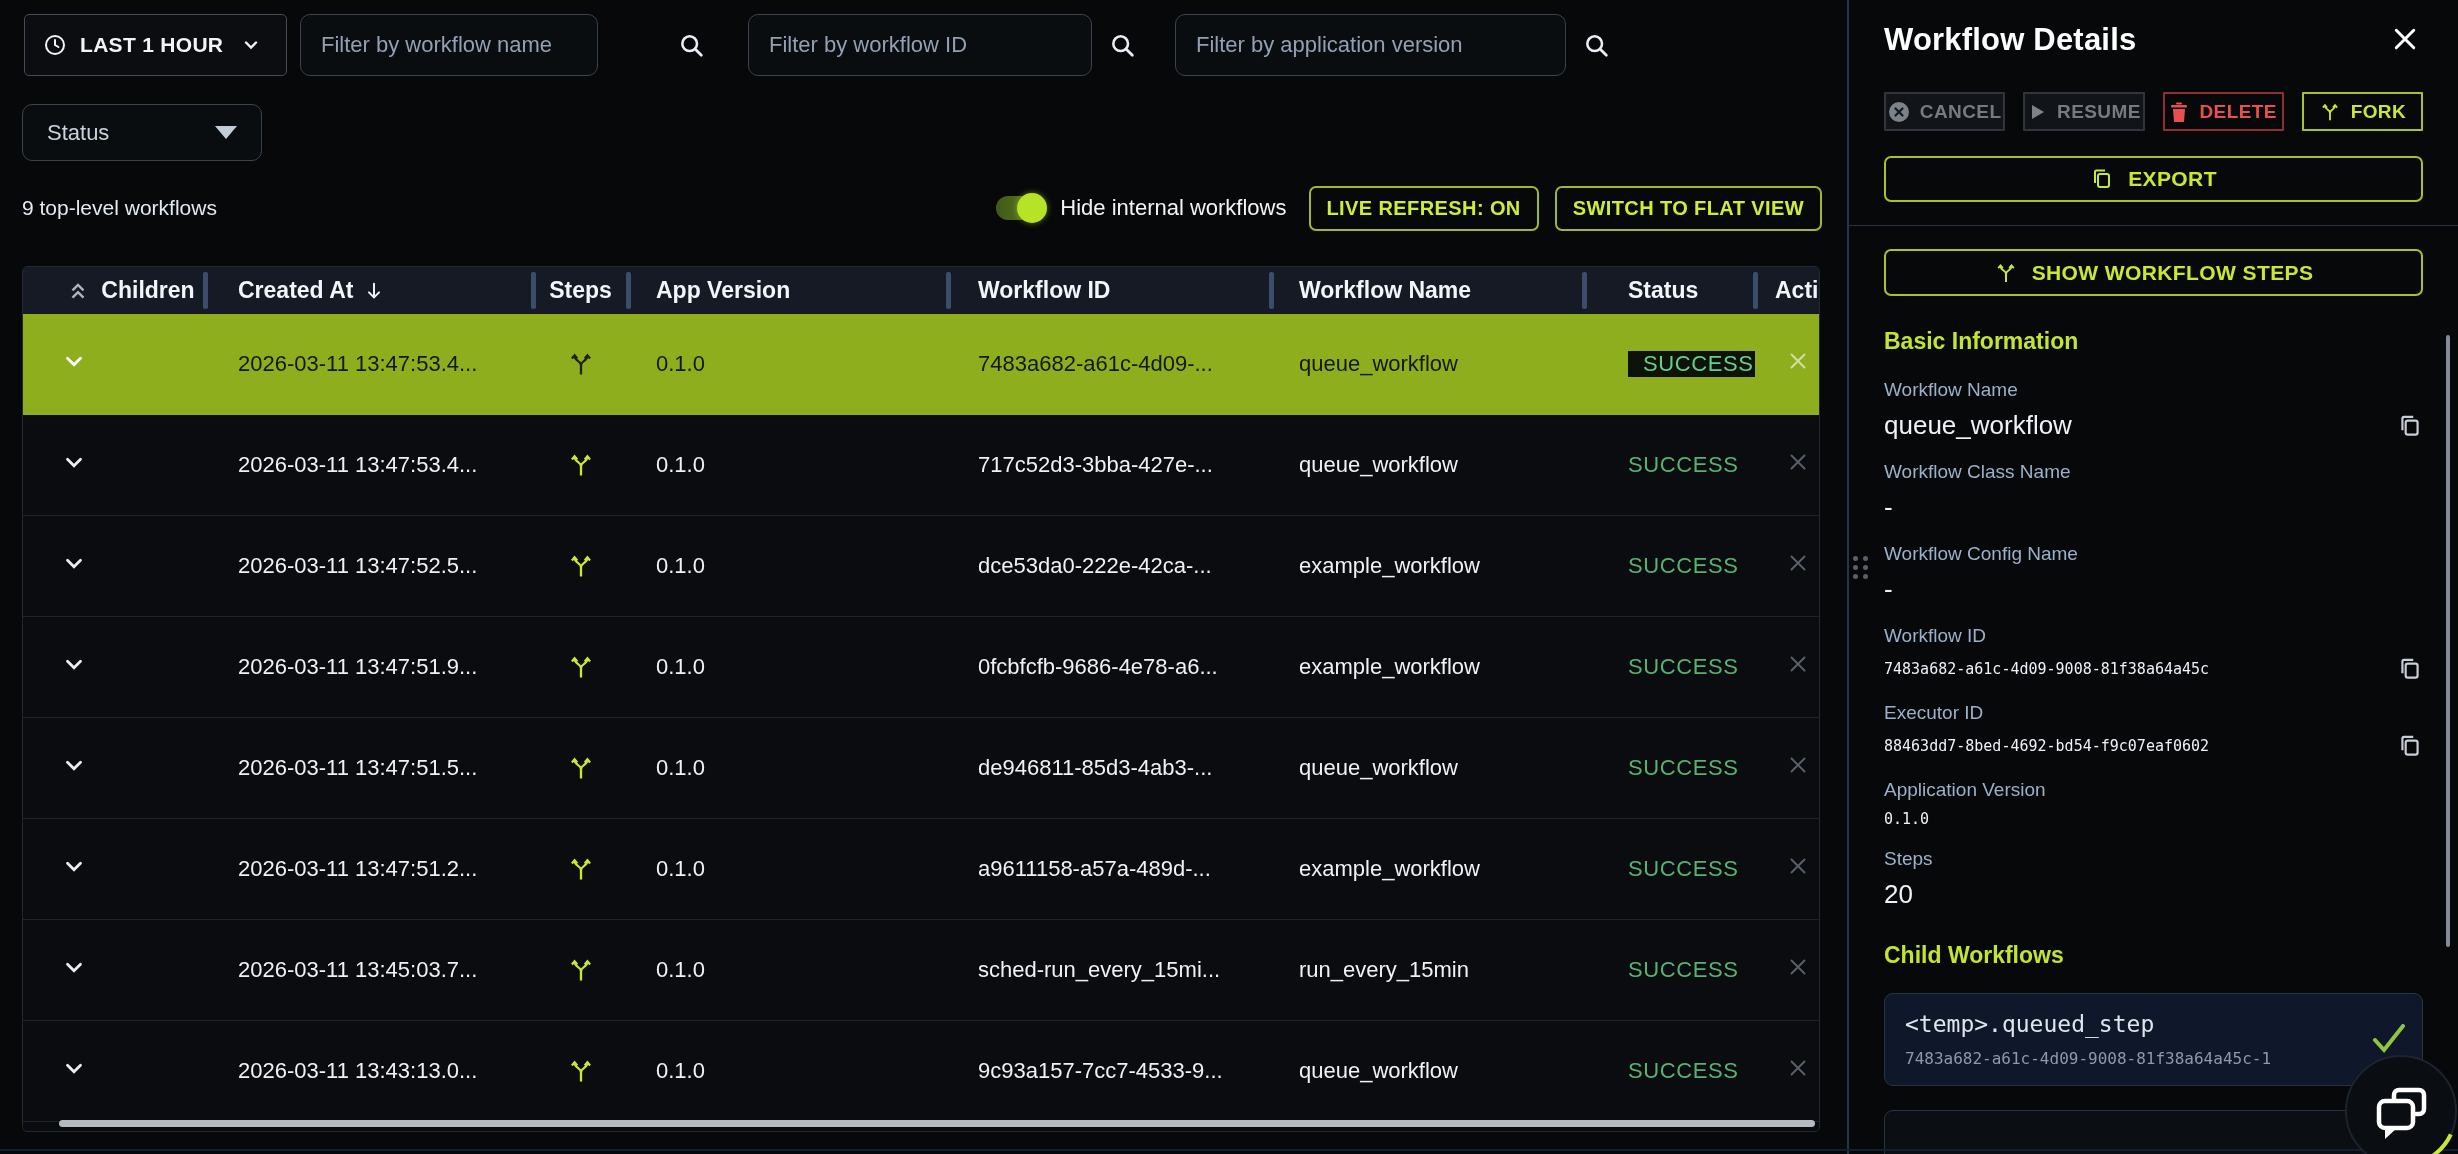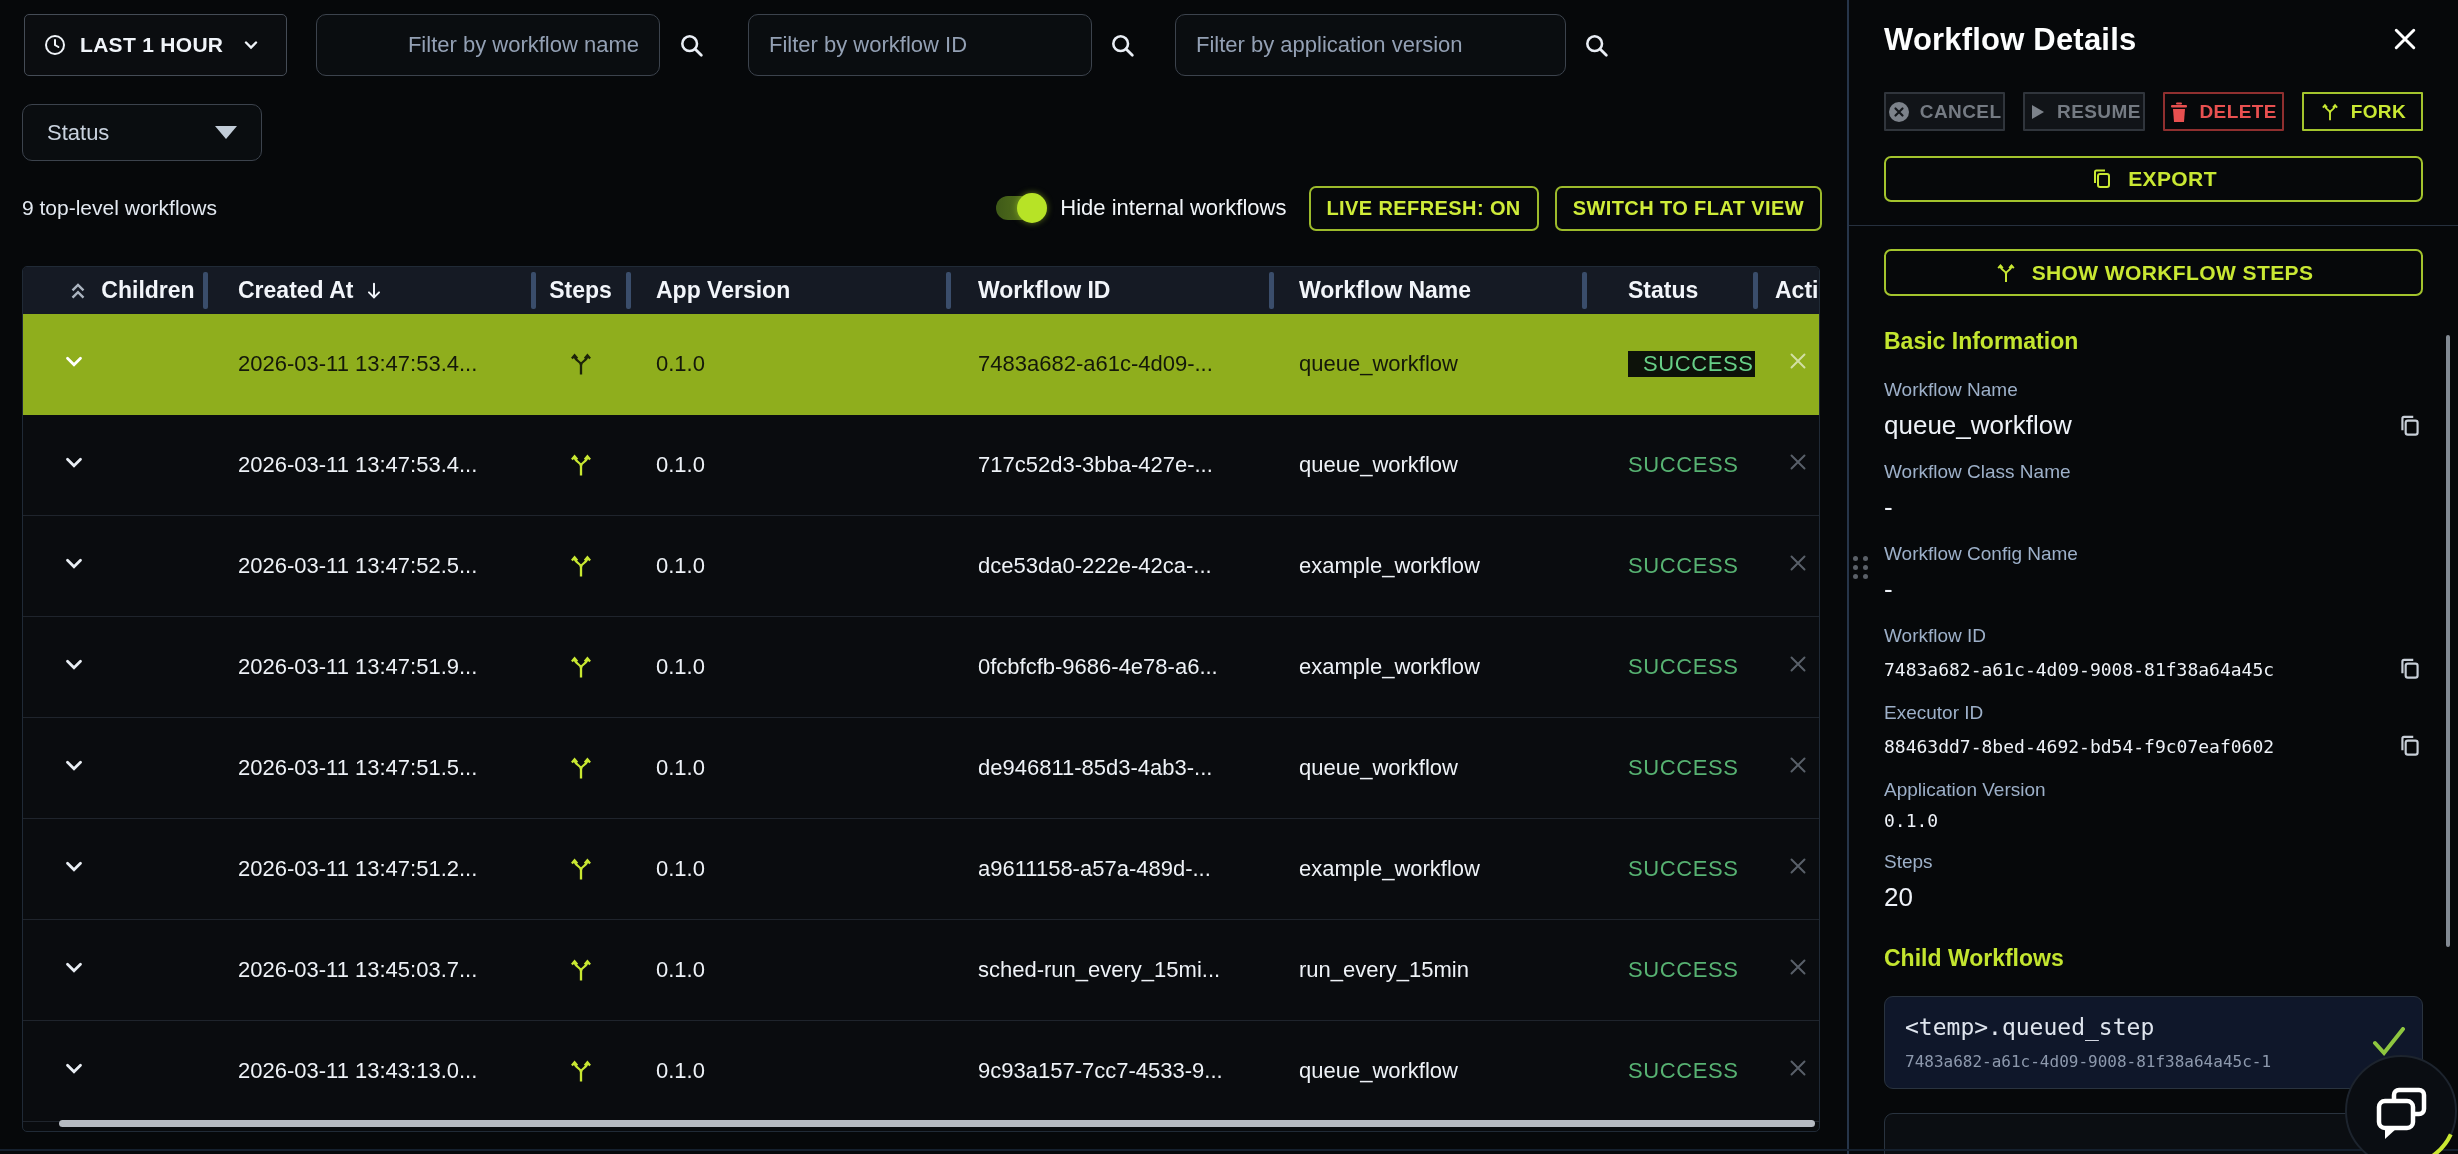--- a/index.html
+++ b/index.html
@@ -9,21 +9,21 @@
 
   
   .time-range { position:absolute; left:24px; top:14px; width:263px; height:62px;
     background:#0b0d10; border:1px solid #454c56; border-radius:5px; color:#f0f4f9;
     display:flex; align-items:center; gap:13px; padding:0 18px; font-size:21px; font-weight:bold;
     letter-spacing:.3px; cursor:pointer; }
   .f-input { position:absolute; top:14px; height:62px; background:#0a0d10;
     border:1px solid #3c434d; border-radius:10px; color:#e8edf4; font-size:22px; padding:0 20px;
     font-family:"Liberation Sans",sans-serif; outline:none; }
   .f-input::placeholder { color:#93a0b4; }
-  #fi1 { left:316px; width:344px;text-align:right; }
+  #fi1 { left:300px; width:298px; }
   #fi2 { left:748px; width:344px; }
   #fi3 { left:1175px; width:391px; }
   .mag { position:absolute; top:32px; cursor:pointer; }
   #mag1 { left:678px; } #mag2 { left:1109px; } #mag3 { left:1583px; }
 
   .status-select { position:absolute; left:22px; top:104px; width:240px; height:57px;
     background:#0a0d10; border:1px solid #3c434d; border-radius:10px; color:#c9d2de;
     font-size:22px; display:flex; align-items:center; justify-content:space-between;
     padding:0 24px; cursor:pointer; }
   .tri-down { width:0; height:0; border-left:11px solid transparent; border-right:11px solid transparent;
@@ -104,21 +104,21 @@
   .wide-btn { width:100%; height:46px; border-radius:7px; border:2px solid #a3c42d; background:transparent;
     color:#c9e833; font-size:21px; font-weight:bold; letter-spacing:.4px; display:flex; align-items:center;
     justify-content:center; gap:14px; cursor:pointer; font-family:"Liberation Sans",sans-serif; }
   .panel-divider { height:1px; background:#26303e; margin:23px -35px; }
   .show-steps { margin-bottom:0; height:47px; }
   .section-heading { color:#c3e52f; font-size:23px; font-weight:bold; margin:32px 0 24px; }
   .field { margin-bottom:20px; }
   .flabel { color:#9db0c9; font-size:19px; margin-bottom:9px; }
   .fvalrow { display:flex; align-items:center; justify-content:space-between; }
   .fval { color:#eef2f8; font-size:26px; }
-  .fval.mono { font-family:"DejaVu Sans Mono",monospace; font-size:18px; }
+  .fval.mono { font-family:"DejaVu Sans Mono",monospace; font-size:15px; }
   .copy-ic { cursor:pointer; flex:none; }
   .child-card { position:relative; border:1px solid #29333f; background:#0f172a; border-radius:9px;
     padding:17px 20px; margin-bottom:24px; }
   .cc-name { color:#dfe5ee; font-family:"DejaVu Sans Mono",monospace; font-size:23px; margin-bottom:12px; }
   .cc-id { color:#8d99ad; font-family:"DejaVu Sans Mono",monospace; font-size:16px; }
   .cc-check { position:absolute; right:16px; top:30px; }
   .partial-card { border:1px solid #29333f; border-radius:9px; height:70px; background:#0b0e12; }
   .vscroll-thumb { position:absolute; right:8px; top:335px; width:4px; height:612px;
     background:#9aa2ad; border-radius:2px; opacity:.85; cursor:pointer; }
 

